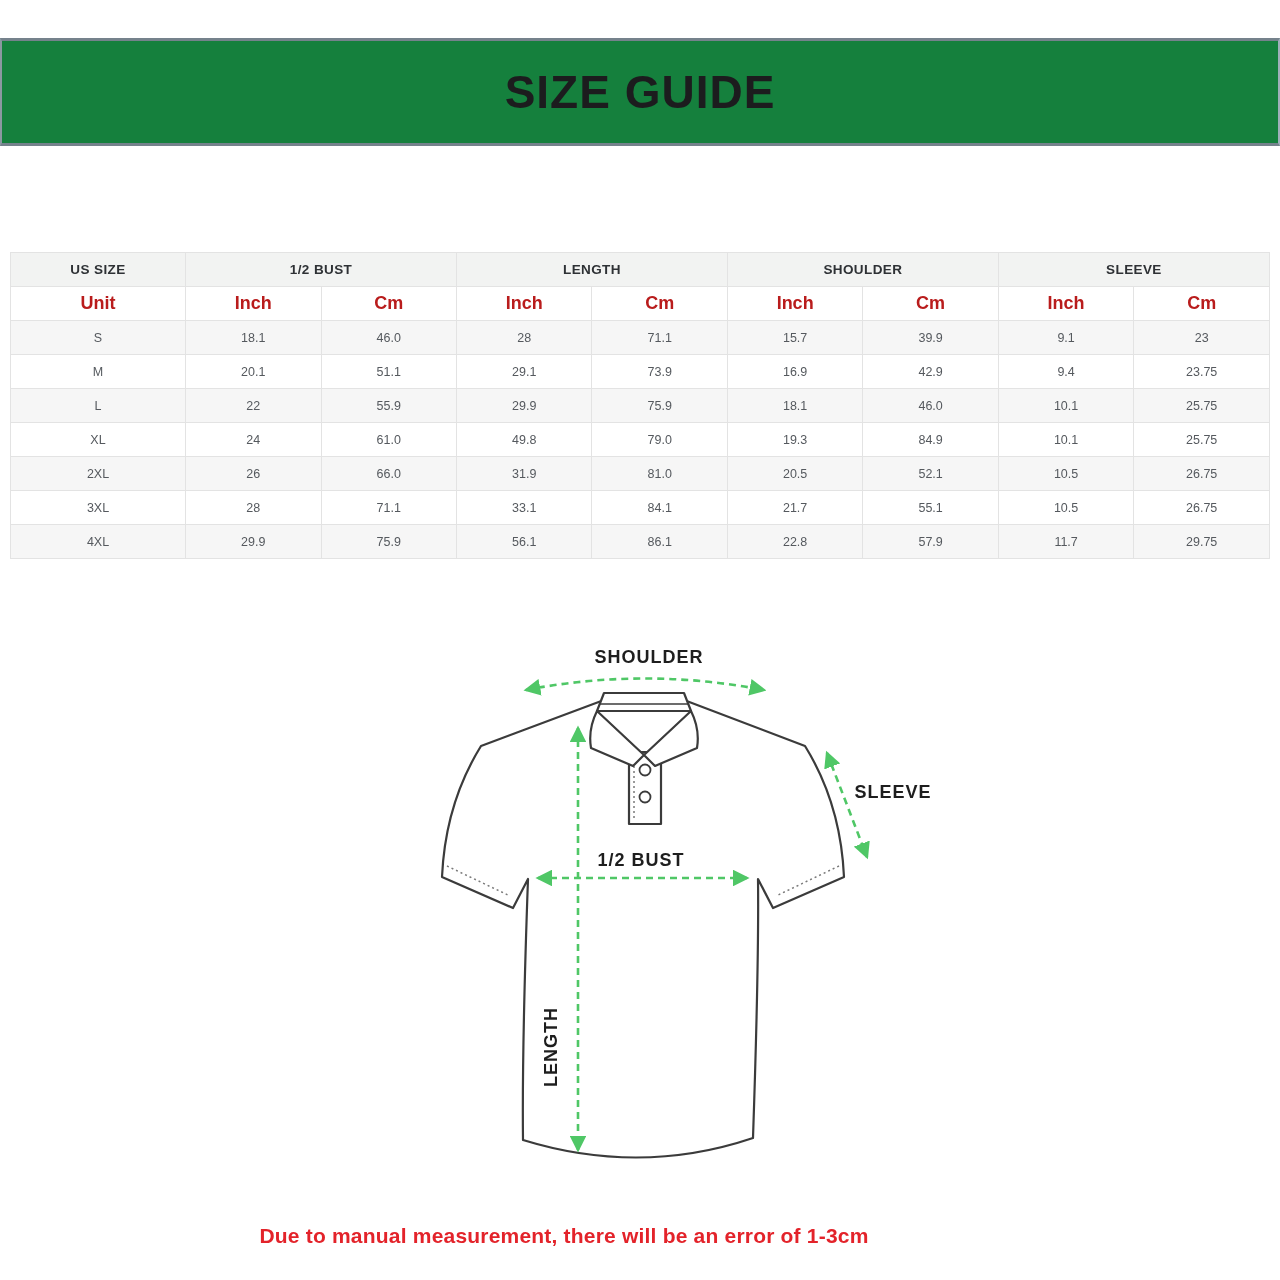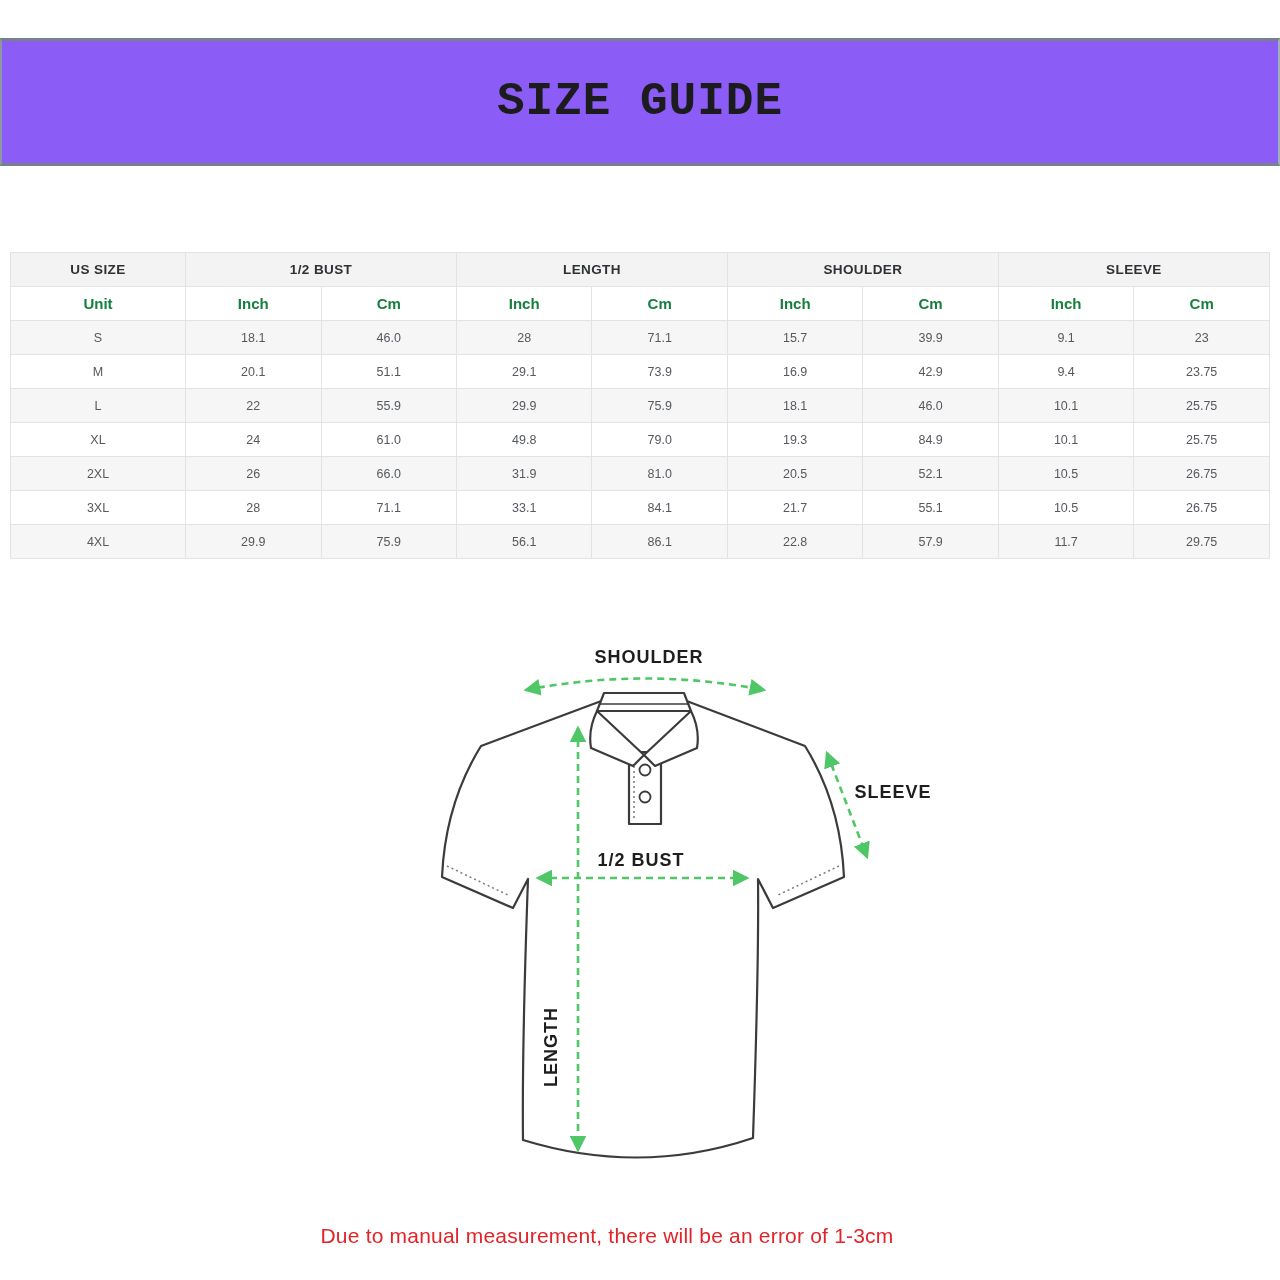--- a/index.html
+++ b/index.html
@@ -3,62 +3,62 @@
 <meta charset="utf-8">
 <style>
   html,body { margin:0; padding:0; }
   body {
     width:1280px; height:1280px; position:relative; background:#ffffff;
     font-family:"Liberation Sans", sans-serif; overflow:hidden;
   }
 
   
   .banner {
-    position:absolute; left:0; top:38px; width:1280px; height:128px;
-    box-sizing:border-box; background:#8b5cf6;
+    position:absolute; left:0; top:38px; width:1280px; height:108px;
+    box-sizing:border-box; background:#15803d;
     border-top:3px solid #75828c; border-bottom:3px solid #75828c;
     border-left:2px solid #8b98a1; border-right:2px solid #9fb0ba;
-    display:flex; align-items:center; justify-content:center;font-family:Liberation Mono, monospace;
+    display:flex; align-items:center; justify-content:center;
   }
   .banner h1 {
     margin:0; font-size:46px; font-weight:800; letter-spacing:1px;
     color:#1c1c1e;
   }
 
   
   .table-wrap { position:absolute; left:10px; top:252px; width:1260px; }
   table.size { border-collapse:collapse; width:100%; table-layout:fixed; }
   table.size th, table.size td {
     border:1px solid #e3e3e3; text-align:center; vertical-align:middle;
     padding:0; height:33px; overflow:hidden; white-space:nowrap;
   }
   table.size thead tr.group-row th {
     background:#f2f3f2; font-weight:bold; font-size:13.5px;
     color:#2e3135; letter-spacing:.4px;
   }
   table.size thead tr.unit-row th {
-    background:#ffffff; font-weight:bold; font-size:15px; color:#15803d;
+    background:#ffffff; font-weight:bold; font-size:18px; color:#b91c1c;
   }
   table.size tbody td { background:#ffffff; font-size:12.5px; color:#55595e; }
   table.size tbody tr:nth-child(odd) td { background:#f6f6f6; }
 
   
   .diagram { position:absolute; left:420px; top:630px; width:540px; height:580px; }
   .diagram svg { display:block; width:540px; height:580px; }
   .shirt-line { fill:#ffffff; stroke:#3b3b3b; stroke-width:2.2;
                 stroke-linejoin:round; stroke-linecap:round; }
   .stitch { fill:none; stroke:#7a7a7a; stroke-width:1.5; stroke-dasharray:2 3; }
   .measure { fill:none; stroke:#4fc766; stroke-width:2.6; stroke-dasharray:7 5; }
   .dim-label { font-family:"Liberation Sans", sans-serif; font-weight:bold;
                font-size:18px; fill:#1e1e1e; letter-spacing:1px; }
 
   
   .note {
     position:absolute; left:0; top:1224px; width:1128px; text-align:center;
-    font-weight:normal; font-size:21px; color:#e3232a; letter-spacing:.2px;padding-left:43px;
+    font-weight:bold; font-size:21px; color:#e3232a; letter-spacing:.2px;
   }
 </style>
 </head>
 <body>
 
 <div class="banner">
   <h1>SIZE GUIDE</h1>
 </div>
 
 <div class="table-wrap">

